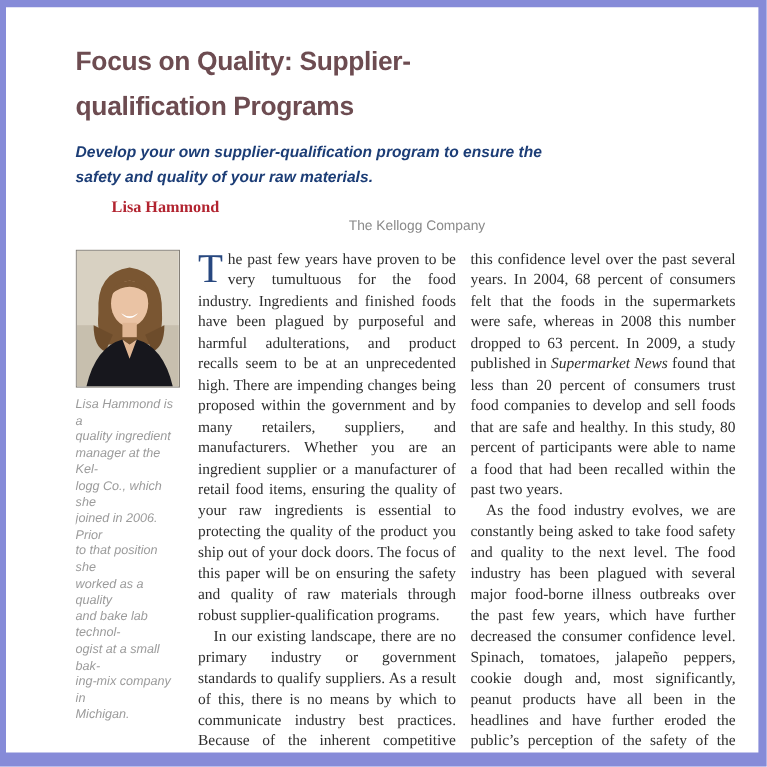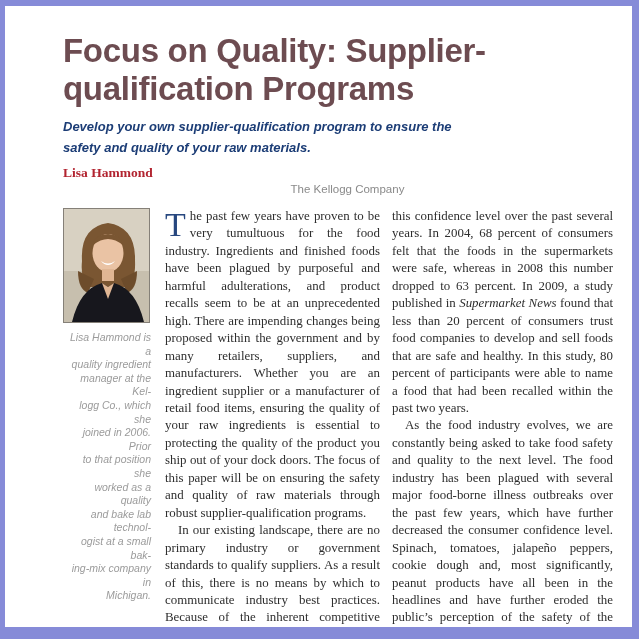--- a/index.html
+++ b/index.html
@@ -21,39 +21,40 @@
     border-style:solid;
     border-color:var(--border-color);
     border-width:6px 7px 12px 5px;
     overflow:hidden;
     font-family:"Liberation Sans", sans-serif;
   }
   .inner{padding:26px 0 0 58px;}
   .title{
     color:var(--title-color);
     font-weight:700;
-    font-size:33px;
+    font-size:22px;
     line-height:38px;
     letter-spacing:-0.3px;
   }
   .subtitle{
     margin-top:8px;
     color:var(--subtitle-color);
     font-weight:700;
     font-style:italic;
     font-size:13px;
     line-height:21px;
   }
   .author{
     margin-top:7px;
     color:var(--author-color);
     font-family:"Liberation Serif", serif;
     font-weight:700;
     font-size:13.5px;
     line-height:16px;
+    margin-left:30px;
   }
   .affiliation{
     margin-top:1px;
     color:var(--affil-color);
     font-size:11.5px;
     line-height:14px;
     text-align:center;
   }
   .main{
     margin-top:12px;
@@ -66,21 +67,20 @@
     width:85px;height:113px;
     border:1px solid #858078;
     display:block;
   }
   .caption{
     margin-top:8px;
     font-style:italic;
     font-size:10.5px;
     line-height:13.6px;
     color:var(--caption-color);
-    text-align:right;
   }
   .col{
     font-family:"Liberation Serif", serif;
     color:var(--body-color);
     font-size:12.9px;
     line-height:17.45px;
     text-align:justify;
     overflow:hidden;
     hyphens:auto;
   }

